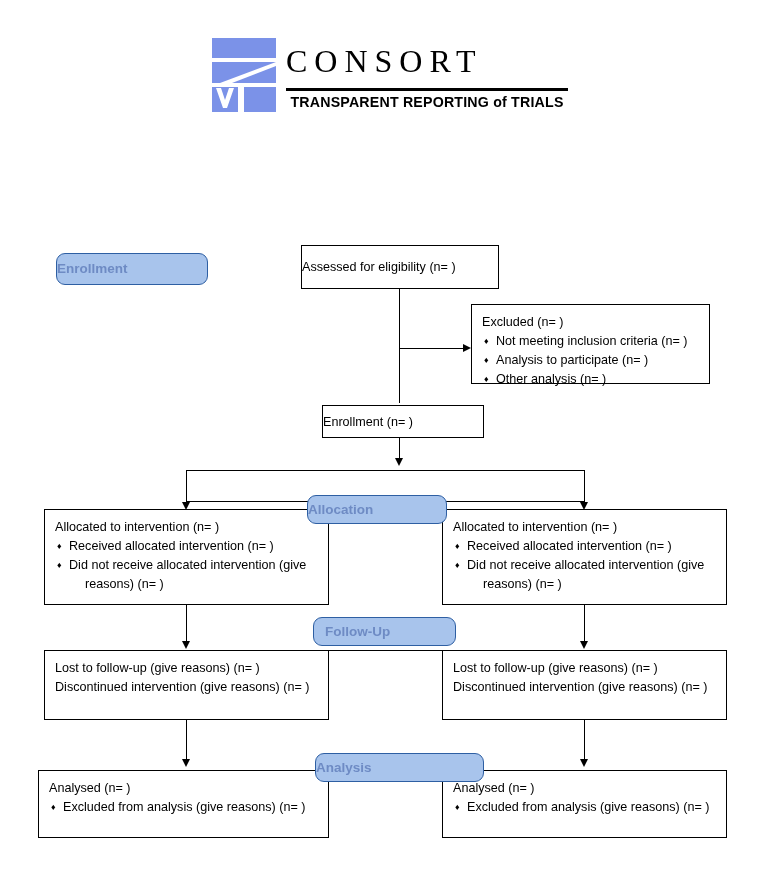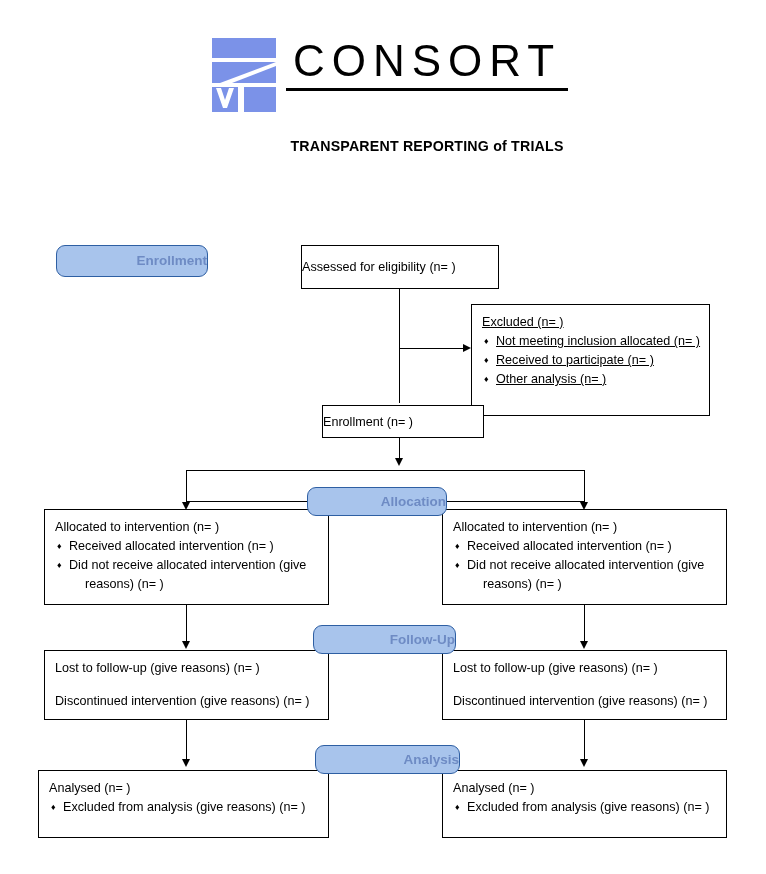--- a/index.html
+++ b/index.html
@@ -40,23 +40,22 @@
     left: 78px;
     top: 0px;
     width: 282px;
     height: 74px;
   }
   .logo-consort {
     position: absolute;
     left: 0;
     top: -2px;
     width: 282px;
-    text-align: center;
-    font-family: Liberation Sans, sans-serif;
-    font-size: 44px;
+    font-family: Liberation Serif, serif;
+    font-size: 32px;
     letter-spacing: 7px;
     line-height: 50px;
     color: #000000;
     white-space: nowrap;
   }
   .logo-rule {
     position: absolute;
     left: 0;
     top: 50px;
     width: 282px;
@@ -69,21 +68,20 @@
     top: 54px;
     width: 282px;
     text-align: center;
     font-family: "Liberation Sans", sans-serif;
     font-size: 14.2px;
     font-weight: bold;
     letter-spacing: 0.2px;
     line-height: 20px;
     color: #000000;
     white-space: nowrap;
-    margin-top: 44px;
   }
 
   
   #diagram-title {
     position: absolute;
     left: 0;
     top: 158px;
     width: 766px;
     text-align: center;
     font-size: 15px;
@@ -119,36 +117,37 @@
     position: absolute;
     left: 2px;
     top: 0;
     font-size: 9px;
     line-height: 19px;
   }
   .line.cont {
     padding-left: 30px;
   }
   .line.gap {
-    margin-top: 14px;
+    margin-top: 0;
   }
 
   
   .banner {
     position: absolute;
     box-sizing: border-box;
     border: 1px solid #2E5FA3;
     border-radius: 9px;
     background: #A8C4EC;
     color: #6E8BC4;
     font-size: 13.5px;
     font-weight: bold;
-    text-align: right;
+    text-align: left;
     line-height: 28px;
     z-index: 5;
+    margin-top: 8px;
   }
 
   
   .vline {
     position: absolute;
     width: 1px;
     background: #000000;
   }
   .hline {
     position: absolute;
@@ -210,25 +209,25 @@
     <div class="inner" style="padding:12px 0 0 0;">
       <span class="line">Assessed for eligibility (n=  )</span>
     </div>
   </div>
 
   <div class="vline" style="left:399px; top:289px; width:1px; height:114px;"></div>
 
   <div class="hline" style="left:399px; top:348px; width:64px; height:1px;"></div>
   <div class="arrow-right" style="left:463px; top:344px;"></div>
 
-  <div class="flowbox" id="box-excluded" style="left:471px; top:304px; width:239px; height:112px;text-decoration:underline;">
+  <div class="flowbox" id="box-excluded" style="left:471px; top:304px; width:239px; height:80px;">
     <div class="inner">
       <span class="line">Excluded  (n=  )</span>
-      <span class="line bullet"><span class="diamond">♦</span><span>Not meeting inclusion allocated (n=  )</span></span>
-      <span class="line bullet"><span class="diamond">♦</span><span>Received to participate (n=  )</span></span>
+      <span class="line bullet"><span class="diamond">♦</span><span>Not meeting inclusion criteria (n=  )</span></span>
+      <span class="line bullet"><span class="diamond">♦</span><span>Analysis to participate (n=  )</span></span>
       <span class="line bullet"><span class="diamond">♦</span><span>Other analysis (n=  )</span></span>
     </div>
   </div>
 
   <div class="flowbox center" id="box-randomized" style="left:322px; top:405px; width:162px; height:33px;">
     <div class="inner" style="padding:7px 0 0 0;">
       <span class="line">Enrollment (n=  )</span>
     </div>
   </div>
 
@@ -265,21 +264,21 @@
     </div>
   </div>
 
   <div class="vline" style="left:186px; top:605px; width:1px; height:39px;"></div>
   <div class="arrow-down" style="left:182px; top:641px;"></div>
   <div class="vline" style="left:584px; top:605px; width:1px; height:39px;"></div>
   <div class="arrow-down" style="left:580px; top:641px;"></div>
 
   <div class="hline" style="left:186px; top:650px; width:398px; height:1px;"></div>
 
-  <div class="banner" style="left:313px; top:625px; width:143px; height:29px; line-height:27px;">Follow-Up</div>
+  <div class="banner" style="left:313px; top:609px; width:143px; height:29px; line-height:27px;padding-left:11px;">Follow-Up</div>
 
   <div class="flowbox" id="box-followup-left" style="left:44px; top:650px; width:285px; height:70px;">
     <div class="inner">
       <span class="line">Lost to follow-up (give reasons) (n=  )</span>
       <span class="line gap">Discontinued intervention (give reasons) (n=  )</span>
     </div>
   </div>
 
   <div class="flowbox" id="box-followup-right" style="left:442px; top:650px; width:285px; height:70px;">
     <div class="inner">
@@ -288,21 +287,21 @@
     </div>
   </div>
 
   <div class="vline" style="left:186px; top:720px; width:1px; height:42px;"></div>
   <div class="arrow-down" style="left:182px; top:759px;"></div>
   <div class="vline" style="left:584px; top:720px; width:1px; height:42px;"></div>
   <div class="arrow-down" style="left:580px; top:759px;"></div>
 
   <div class="hline" style="left:186px; top:770px; width:398px; height:1px;"></div>
 
-  <div class="banner" style="left:315px; top:745px; width:145px; height:29px; line-height:27px;">Analysis</div>
+  <div class="banner" style="left:315px; top:745px; width:169px; height:29px; line-height:27px;">Analysis</div>
 
   <div class="flowbox" id="box-analysis-left" style="left:38px; top:770px; width:291px; height:68px;">
     <div class="inner">
       <span class="line">Analysed  (n=  )</span>
       <span class="line bullet"><span class="diamond">♦</span><span>Excluded from analysis (give reasons) (n=  )</span></span>
     </div>
   </div>
 
   <div class="flowbox" id="box-analysis-right" style="left:442px; top:770px; width:285px; height:68px;">
     <div class="inner">

